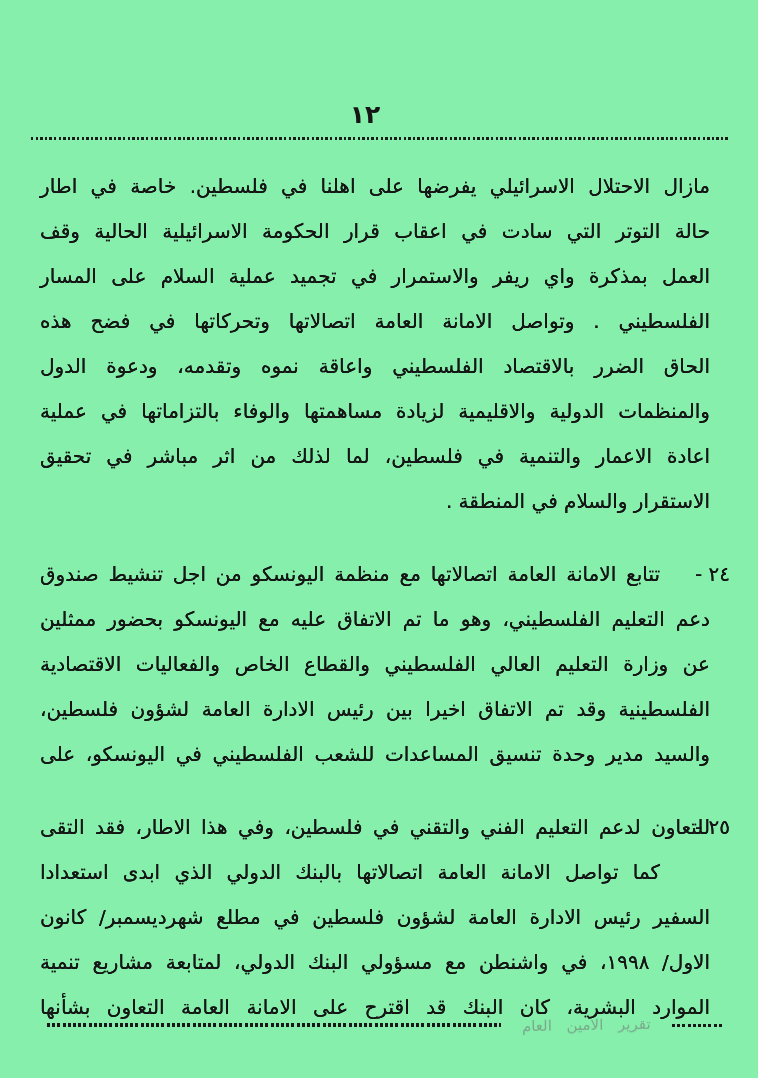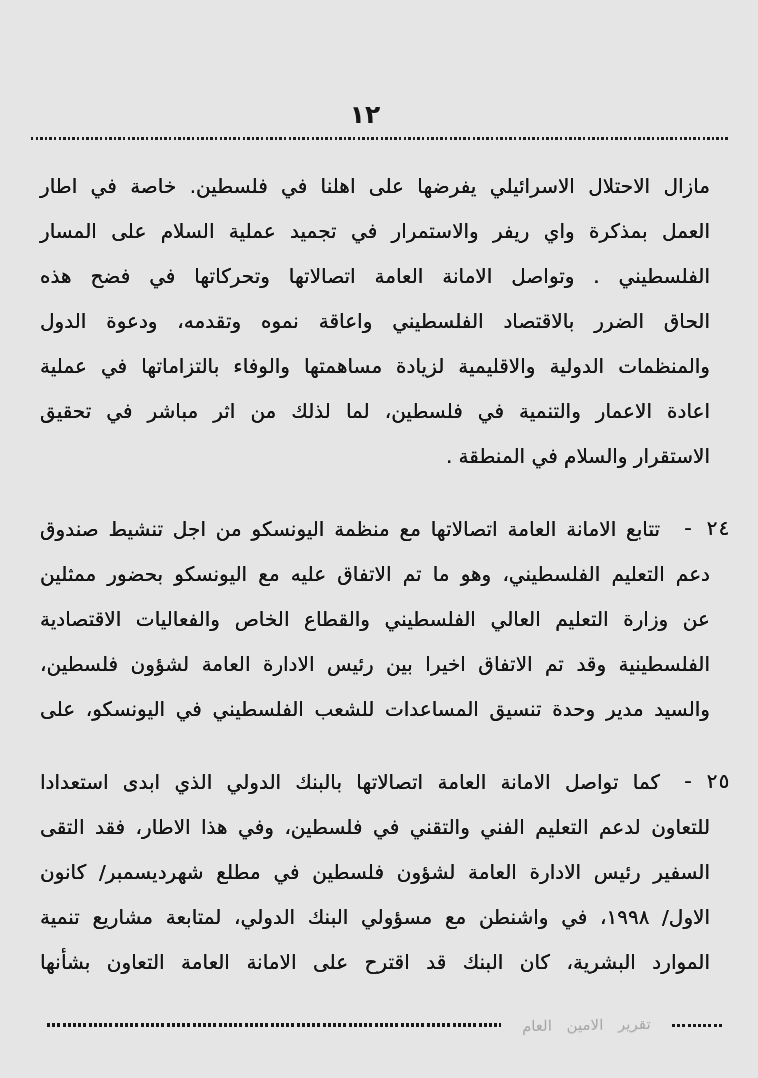--- a/index.html
+++ b/index.html
@@ -6,21 +6,21 @@
   body{
     width:758px;height:1078px;
     background:#ffffff;
     font-family:"DejaVu Sans", sans-serif;
     color:#161616;
     overflow:hidden;
   }
   .sheet{
     position:relative;
     width:758px;height:1078px;
-    background:#e5e5e5;
+    background:#86efac;
     direction:rtl;
   }
   
   .page-number{
     padding-top:100px;
     text-align:center;
     font-size:25px;
     font-weight:bold;
     letter-spacing:6px;
     position:relative;
@@ -48,21 +48,20 @@
     text-align-last:justify;
     margin-top:8px;
   }
   .line.first-numbered{padding-right:50px;}
   .line.last{text-align-last:right;}
   .num{
     position:absolute;
     top:0;right:-20px;
     font-size:20px;
     white-space:nowrap;
-    font-family:Liberation Mono, monospace;
   }
   
   .footer{
     position:absolute;
     left:0;top:1005px;
     width:758px;height:40px;
     display:flex;
     align-items:center;
     direction:ltr;
     box-sizing:border-box;
@@ -92,41 +91,42 @@
 <div class="sheet">
 
   <div class="page-number">١٢</div>
 
   <div class="top-rule"></div>
 
   <div class="content">
 
     <div class="para">
       <span class="line">مازال الاحتلال الاسرائيلي يفرضها على اهلنا في فلسطين. خاصة في اطار</span>
+      <span class="line">حالة التوتر التي سادت في اعقاب قرار الحكومة الاسرائيلية الحالية وقف</span>
       <span class="line">العمل بمذكرة واي ريفر والاستمرار في تجميد عملية السلام على المسار</span>
       <span class="line">الفلسطيني . وتواصل الامانة العامة اتصالاتها وتحركاتها في فضح هذه</span>
       <span class="line">الحاق الضرر بالاقتصاد الفلسطيني واعاقة نموه وتقدمه، ودعوة الدول</span>
       <span class="line">والمنظمات الدولية والاقليمية لزيادة مساهمتها والوفاء بالتزاماتها في عملية</span>
       <span class="line">اعادة الاعمار والتنمية في فلسطين، لما لذلك من اثر مباشر في تحقيق</span>
       <span class="line last">الاستقرار والسلام في المنطقة .</span>
     </div>
 
     <div class="para">
       <span class="num">٢٤ -</span>
       <span class="line first-numbered">تتابع الامانة العامة اتصالاتها مع منظمة اليونسكو من  اجل تنشيط صندوق</span>
       <span class="line">دعم التعليم الفلسطيني، وهو ما تم الاتفاق عليه مع اليونسكو بحضور ممثلين</span>
       <span class="line">عن وزارة التعليم العالي الفلسطيني والقطاع الخاص والفعاليات الاقتصادية</span>
       <span class="line">الفلسطينية وقد تم الاتفاق اخيرا بين رئيس الادارة العامة لشؤون فلسطين،</span>
       <span class="line">والسيد مدير وحدة تنسيق المساعدات للشعب الفلسطيني في اليونسكو، على</span>
     </div>
 
     <div class="para">
       <span class="num">٢٥ -</span>
+      <span class="line">للتعاون لدعم التعليم الفني والتقني في فلسطين، وفي هذا الاطار، فقد التقى</span>
       <span class="line first-numbered">كما تواصل الامانة العامة اتصالاتها بالبنك الدولي الذي ابدى استعدادا</span>
-      <span class="line">للتعاون لدعم التعليم الفني والتقني في فلسطين، وفي هذا الاطار، فقد التقى</span>
       <span class="line">السفير رئيس الادارة العامة لشؤون فلسطين  في مطلع شهرديسمبر/ كانون</span>
       <span class="line">الاول/ ١٩٩٨، في واشنطن مع مسؤولي البنك الدولي، لمتابعة مشاريع تنمية</span>
       <span class="line">الموارد البشرية،  كان البنك قد اقترح على الامانة العامة التعاون بشأنها</span>
     </div>
 
   </div>
 
   <div class="footer">
     <div class="dash long"></div>
     <div class="stamp">تقرير الامين العام</div>

